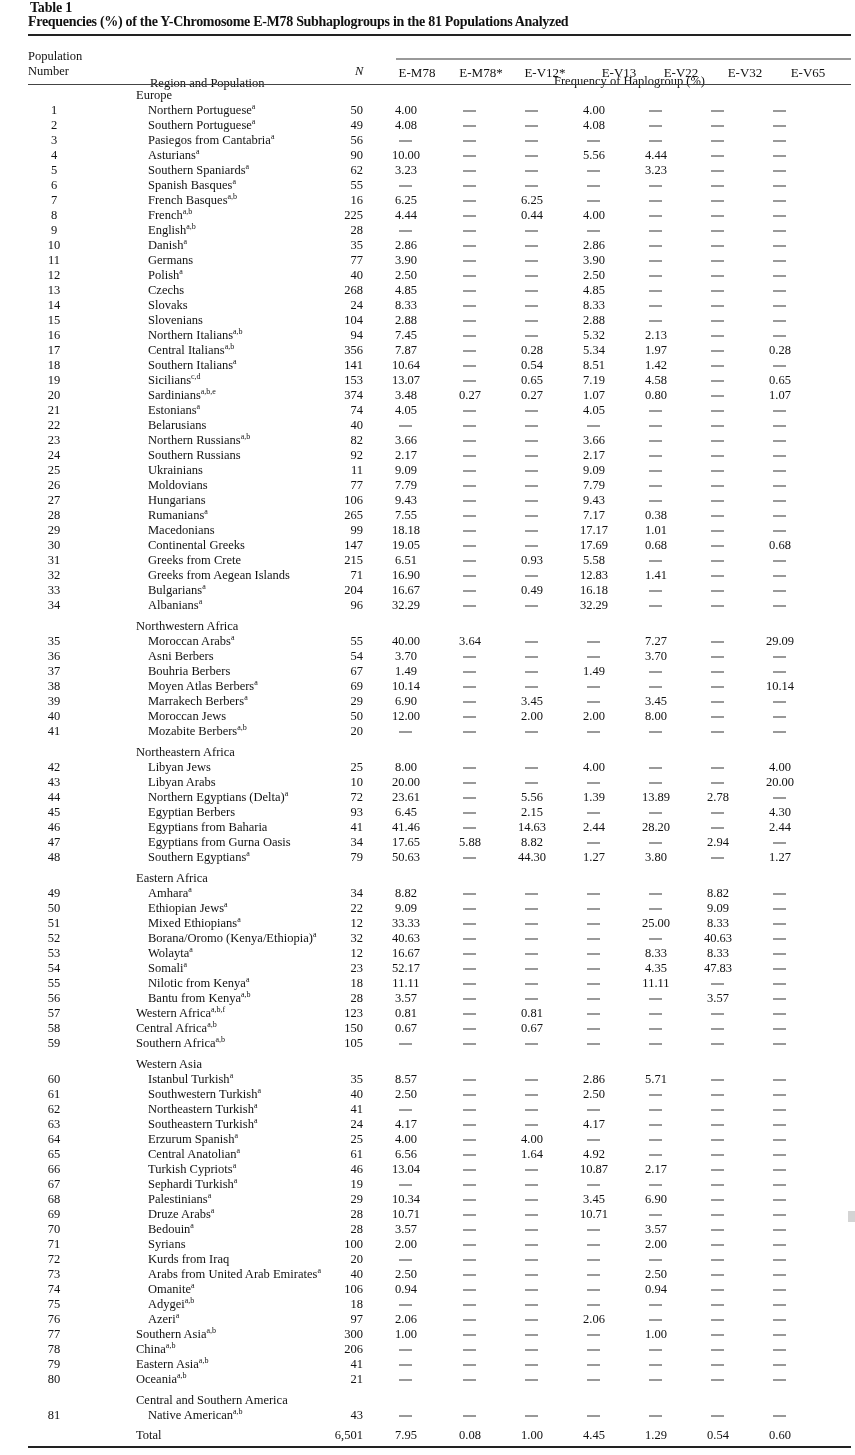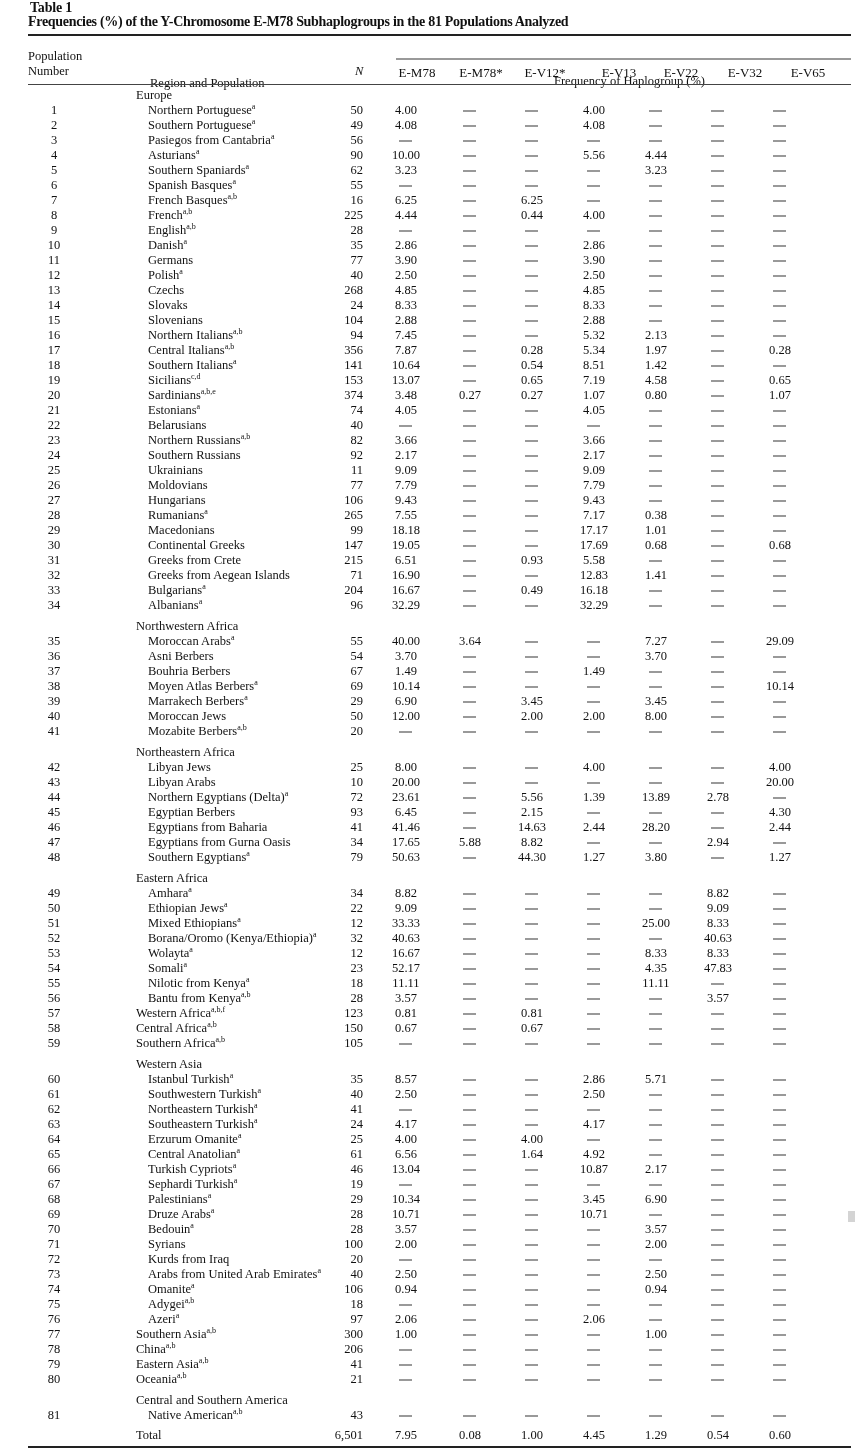--- a/index.html
+++ b/index.html
@@ -840,21 +840,21 @@
         <td class="v c0">4.17</td>
         <td class="v"><span class="dash"></span></td>
         <td class="v"><span class="dash"></span></td>
         <td class="v">4.17</td>
         <td class="v"><span class="dash"></span></td>
         <td class="v"><span class="dash"></span></td>
         <td class="v"><span class="dash"></span></td>
       </tr>
       <tr>
         <td class="num">64</td>
-        <td class="pop"><span class="indent"><span>Erzurum Omanite</span><sup>a</sup></span></td>
+        <td class="pop"><span class="indent"><span>Erzurum Spanish</span><sup>a</sup></span></td>
         <td class="n">25</td>
         <td class="v c0">4.00</td>
         <td class="v"><span class="dash"></span></td>
         <td class="v">4.00</td>
         <td class="v"><span class="dash"></span></td>
         <td class="v"><span class="dash"></span></td>
         <td class="v"><span class="dash"></span></td>
         <td class="v"><span class="dash"></span></td>
       </tr>
       <tr>

